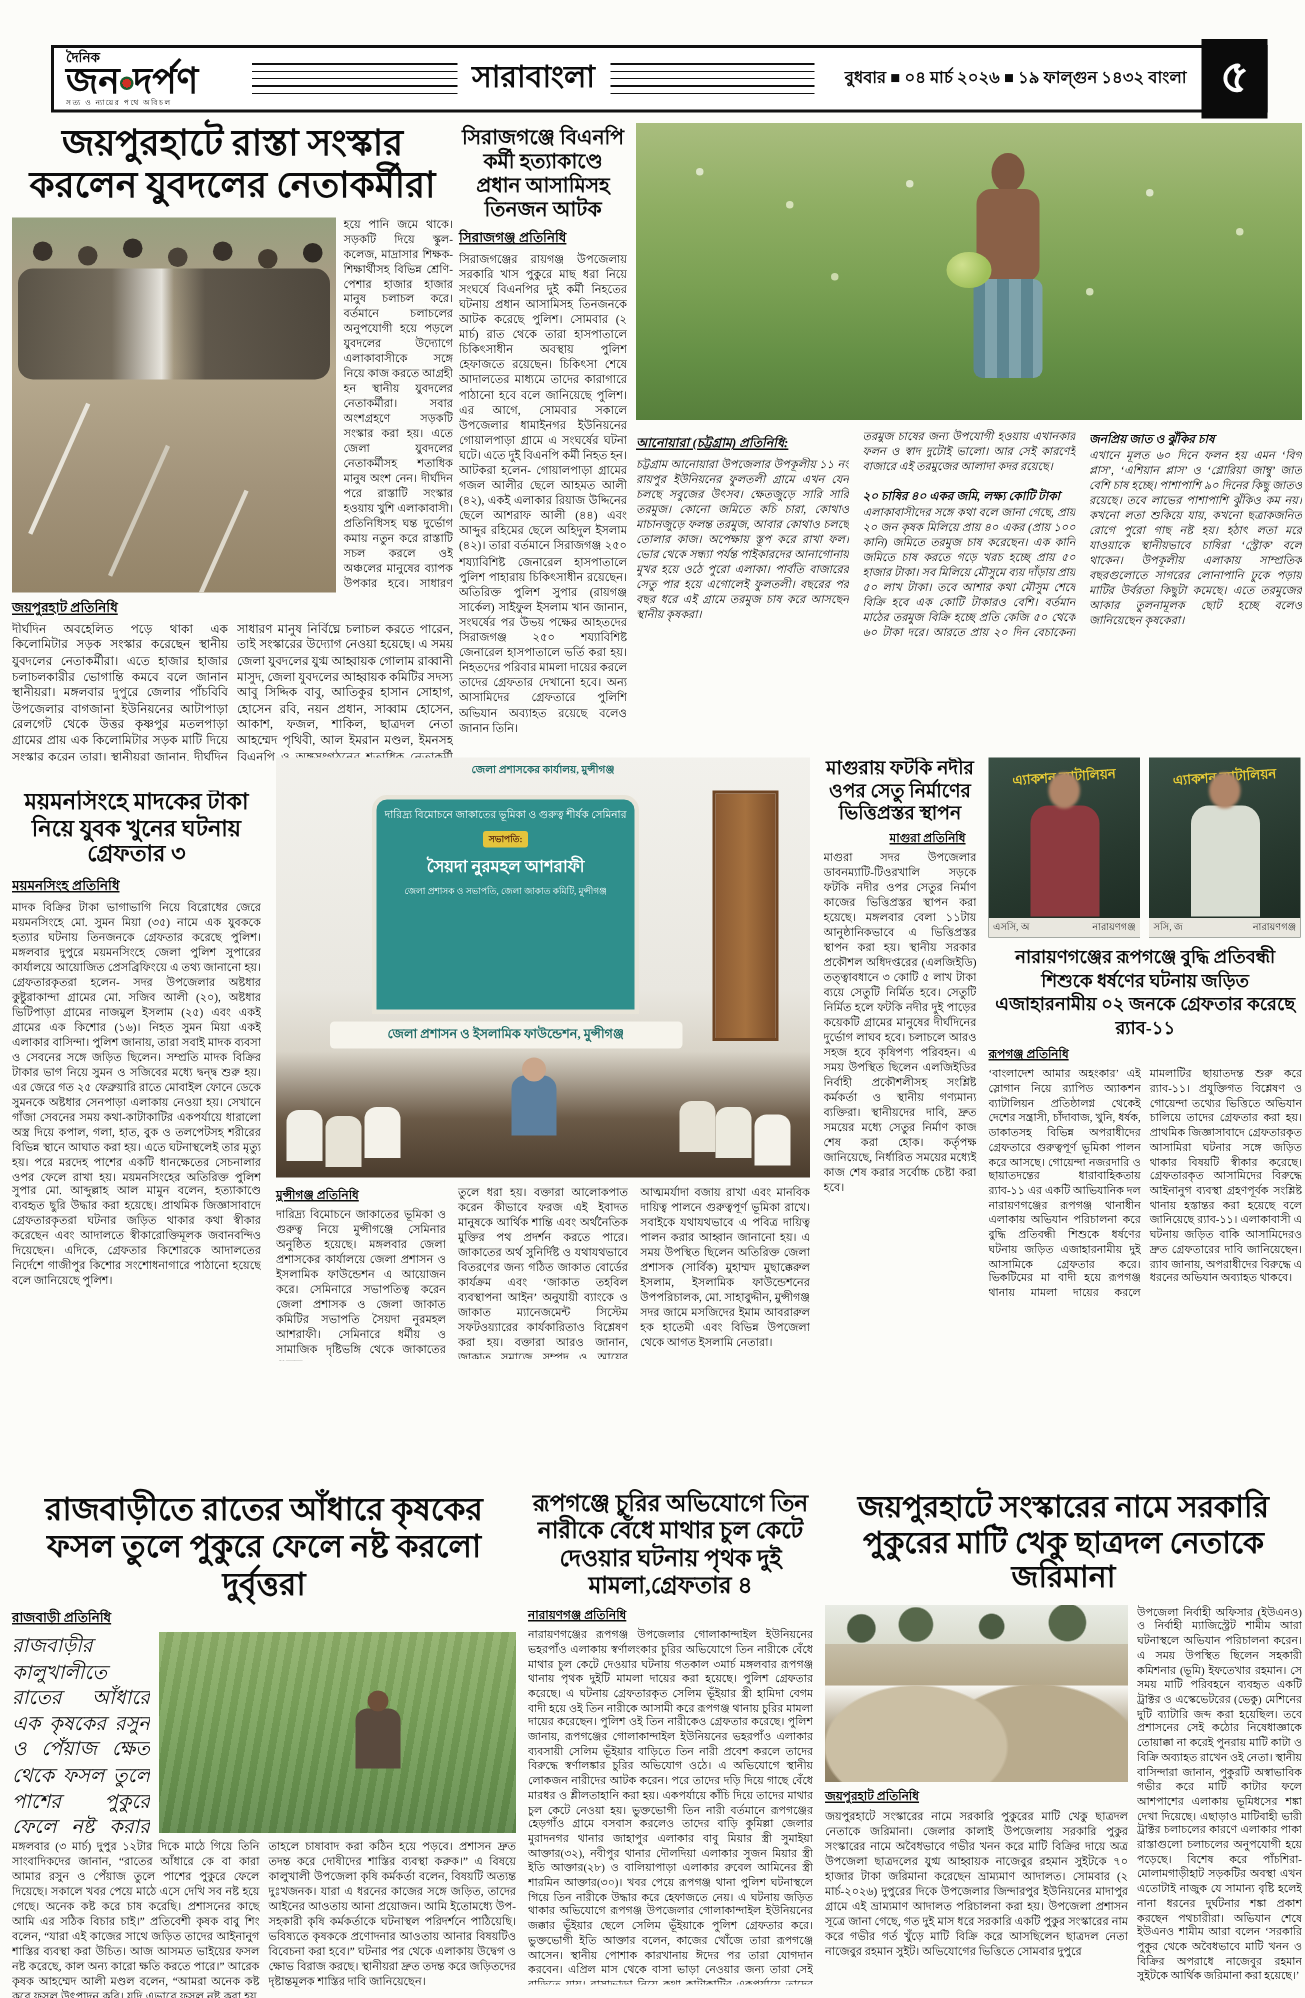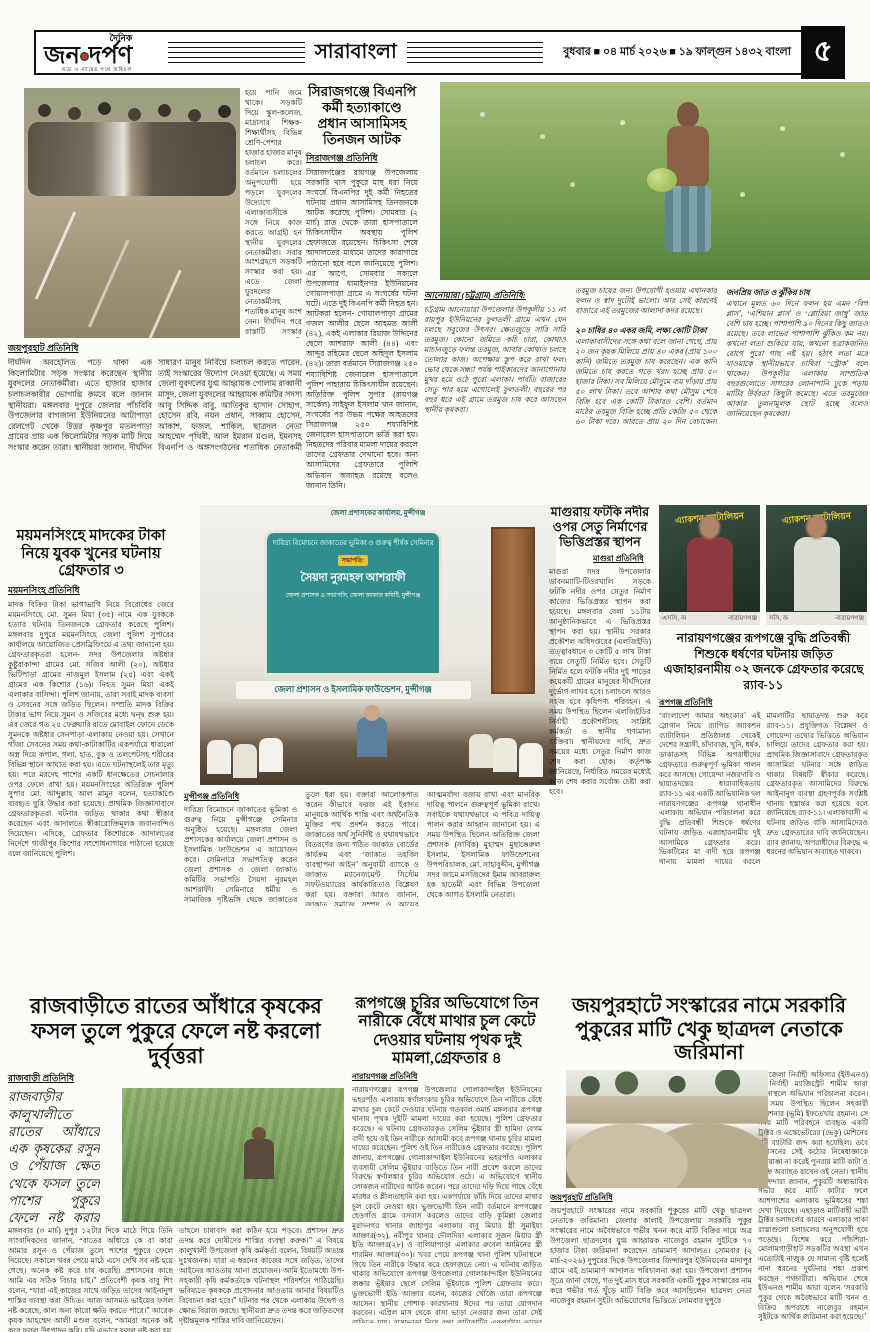--- a/index.html
+++ b/index.html
@@ -4,25 +4,25 @@
 <style>
   html,body{margin:0;padding:0;}
   body{width:870px;height:1332px;position:relative;background:#fcfcf9;color:#0d0d0d;
        font-family:"Liberation Serif","DejaVu Serif",serif;overflow:hidden;}
   .abs{position:absolute;}
   .hl{font-weight:bold;text-align:center;line-height:1.18;}
   .byline{font-weight:bold;font-size:9px;text-decoration:underline;margin:3px 0 2px 0;}
   .bt{font-size:8px;line-height:1.33;text-align:justify;overflow:hidden;}
   .sub{font-weight:bold;}
   .cols2{column-count:2;column-gap:6px;}
-  .ph{position:relative;overflow:hidden;margin-left:16px;}
+  .ph{position:relative;overflow:hidden;}
   
   #mast{left:34px;top:30px;width:811px;height:45px;border:2px solid #111;box-sizing:border-box;
         display:flex;align-items:center;padding:0 52px 0 8px;background:#fff;}
-  .logo-wrap{line-height:1;margin-right:26px;text-align:right;}
+  .logo-wrap{line-height:1;margin-right:26px;}
   .logo-top{font-size:9px;font-weight:bold;}
   .logo-main{font-size:24px;font-weight:bold;letter-spacing:0;}
   .logo-dot{display:inline-block;width:9px;height:9px;border-radius:50%;
             background:radial-gradient(circle,#d03024 0 45%,#1d5c2e 46% 100%);vertical-align:middle;}
   .logo-tag{font-size:5px;letter-spacing:1px;}
   .rules{flex:1;height:22px;margin:0 10px;
          background:repeating-linear-gradient(180deg,#111 0 1px,transparent 1px 5px);}
   .section-name{font-size:20px;font-weight:bold;white-space:nowrap;}
   .dateline{font-size:11px;font-weight:bold;white-space:nowrap;margin-left:10px;}
   #pagebox{position:absolute;right:-2px;top:-6px;width:44px;height:53px;background:#0b0b0b;
@@ -98,20 +98,21 @@
   <div class="rules"></div>
   <div class="section-name">সারাবাংলা</div>
   <div class="rules"></div>
   <div class="dateline">বুধবার ■ ০৪ মার্চ ২০২৬ ■ ১৯ ফাল্গুন ১৪৩২ বাংলা</div>
   <div id="pagebox">
       <span>৫</span>
     </div>
 </div>
 
 <div class="abs" style="left:8px;top:82px;width:294px;">
+  <div class="hl" style="font-size:24px;">জয়পুরহাটে রাস্তা সংস্কার করলেন যুবদলের নেতাকর্মীরা</div>
   <div style="display:flex;gap:5px;margin-top:6px;">
     <div class="ph ph-road" style="width:216px;height:250px;">
       <div class="heads"></div>
       <div class="bodies"></div>
       <div class="shovel"></div>
     </div>
     <div class="bt" style="flex:1;font-size:7.5px;height:250px;">হয়ে পানি জমে থাকে। সড়কটি দিয়ে স্কুল-কলেজ, মাদ্রাসার শিক্ষক-শিক্ষার্থীসহ বিভিন্ন শ্রেণি-পেশার হাজার হাজার মানুষ চলাচল করে। বর্তমানে চলাচলের অনুপযোগী হয়ে পড়লে যুবদলের উদ্যোগে এলাকাবাসীকে সঙ্গে নিয়ে কাজ করতে আগ্রহী হন স্থানীয় যুবদলের নেতাকর্মীরা। সবার অংশগ্রহণে সড়কটি সংস্কার করা হয়। এতে জেলা যুবদলের নেতাকর্মীসহ শতাধিক মানুষ অংশ নেন। দীর্ঘদিন পরে রাস্তাটি সংস্কার হওয়ায় খুশি এলাকাবাসী। প্রতিনিধিসহ ঘন্ত দুর্ভোগ কমায় নতুন করে রাস্তাটি সচল করলে ওই অঞ্চলের মানুষের ব্যাপক উপকার হবে। সাধারণ মানুষের পাশে থাকার চেষ্টা করা হচ্ছে, রাস্তাটি নতুন করে নির্মিত হওয়ার আগপর্যন্ত সুবিধা হবে।</div>
   </div>
   <div class="byline">জয়পুরহাট প্রতিনিধি</div>
   <div style="display:flex;gap:6px;">

